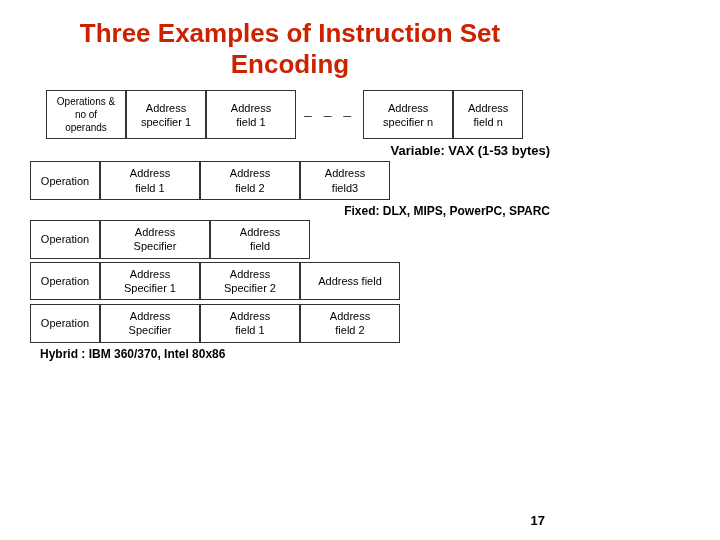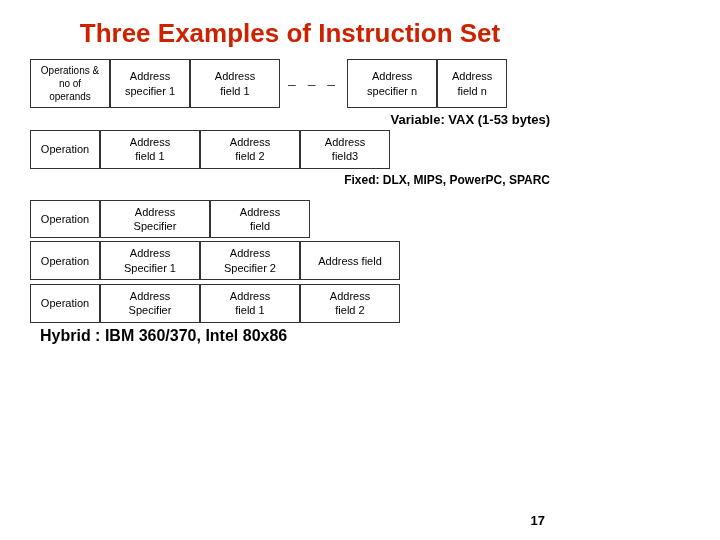--- a/index.html
+++ b/index.html
@@ -37,20 +37,21 @@
       display: flex;
       align-items: center;
       justify-content: center;
       text-align: center;
       background: white;
       line-height: 1.3;
     }
     .cell-ops {
       width: 80px;
       min-height: 36px;
+      margin-left: 16px;
     }
     .cell-spec1 {
       width: 80px;
       min-height: 36px;
     }
     .cell-af1 {
       width: 90px;
       min-height: 36px;
     }
     .arrow-area {
@@ -88,20 +89,21 @@
       font-size: 11px;
     }
   </style>
 </head>
 <body>
 
 <div class="slide">
 
   <div class="title">
     <span>Three Examples of Instruction Set</span><br>
+    <span>Encoding</span>
   </div>
 
   <div class="variable-row">
     <div class="cell cell-ops" style="font-size:10px; white-space:pre-line;">Operations &amp;
 no of operands</div>
     <div class="cell cell-spec1" style="white-space:pre-line;">Address
 specifier 1</div>
     <div class="cell cell-af1" style="white-space:pre-line;">Address
 field 1</div>
     <div class="arrow-area">
@@ -118,21 +120,21 @@
   <div class="variable-row" style="margin-bottom:2px;">
     <div class="cell cell-operation" style="width:70px; min-height:32px; font-size:11px;">Operation</div>
     <div class="cell" style="width:100px; min-height:32px; font-size:11px; white-space:pre-line;">Address
 field 1</div>
     <div class="cell" style="width:100px; min-height:32px; font-size:11px; white-space:pre-line;">Address
 field 2</div>
     <div class="cell" style="width:90px; min-height:32px; font-size:11px; white-space:pre-line;">Address
 field3</div>
   </div>
 
-  <div class="section-label" style="font-size:12px; margin-bottom:13px;">Fixed:  DLX, MIPS, PowerPC, SPARC</div>
+  <div class="section-label" style="font-size:12px; margin-bottom:2px;">Fixed:  DLX, MIPS, PowerPC, SPARC</div>
 
   <div class="variable-row" style="margin-bottom:3px;">
     <div class="cell" style="width:70px; min-height:34px; font-size:11px;">Operation</div>
     <div class="cell" style="width:110px; min-height:34px; font-size:11px; white-space:pre-line;">Address
 Specifier</div>
     <div class="cell" style="width:100px; min-height:34px; font-size:11px; white-space:pre-line;">Address
 field</div>
   </div>
 
   <div class="variable-row" style="margin-bottom:4px;">
@@ -147,17 +149,17 @@
   <div class="variable-row" style="margin-bottom:4px;">
     <div class="cell" style="width:70px; min-height:34px; font-size:11px;">Operation</div>
     <div class="cell" style="width:100px; min-height:34px; font-size:11px; white-space:pre-line;">Address
 Specifier</div>
     <div class="cell" style="width:100px; min-height:34px; font-size:11px; white-space:pre-line;">Address
 field 1</div>
     <div class="cell" style="width:100px; min-height:34px; font-size:11px; white-space:pre-line;">Address
 field 2</div>
   </div>
 
-  <div class="section-label" style="font-size:16px; text-align:left; margin-left: 10px;">Hybrid :  IBM 360/370,  Intel 80x86</div>
+  <div class="section-label" style="font-size:12px; text-align:left; margin-left: 10px;">Hybrid :  IBM 360/370,  Intel 80x86</div>
 
   <div class="page-num">17</div>
 
 </div>
 
 </body></html>

